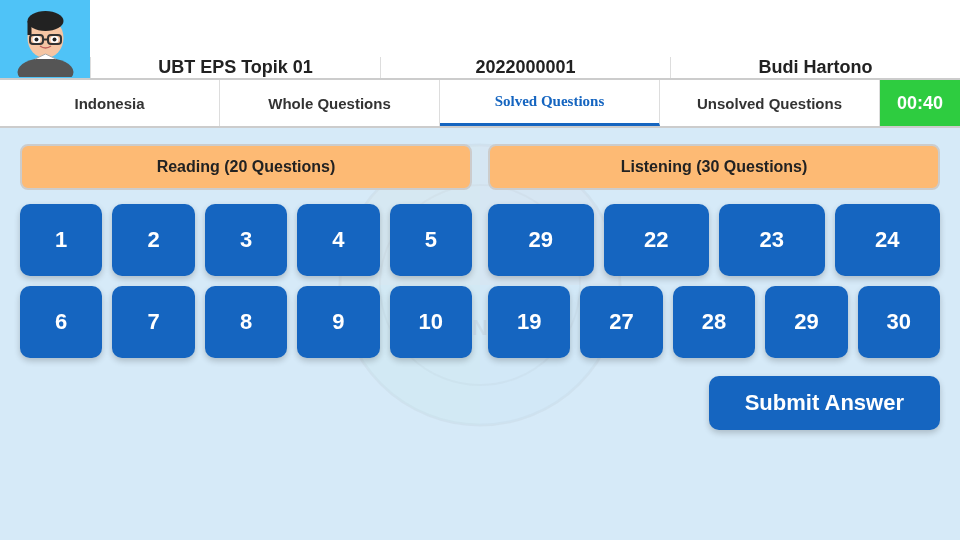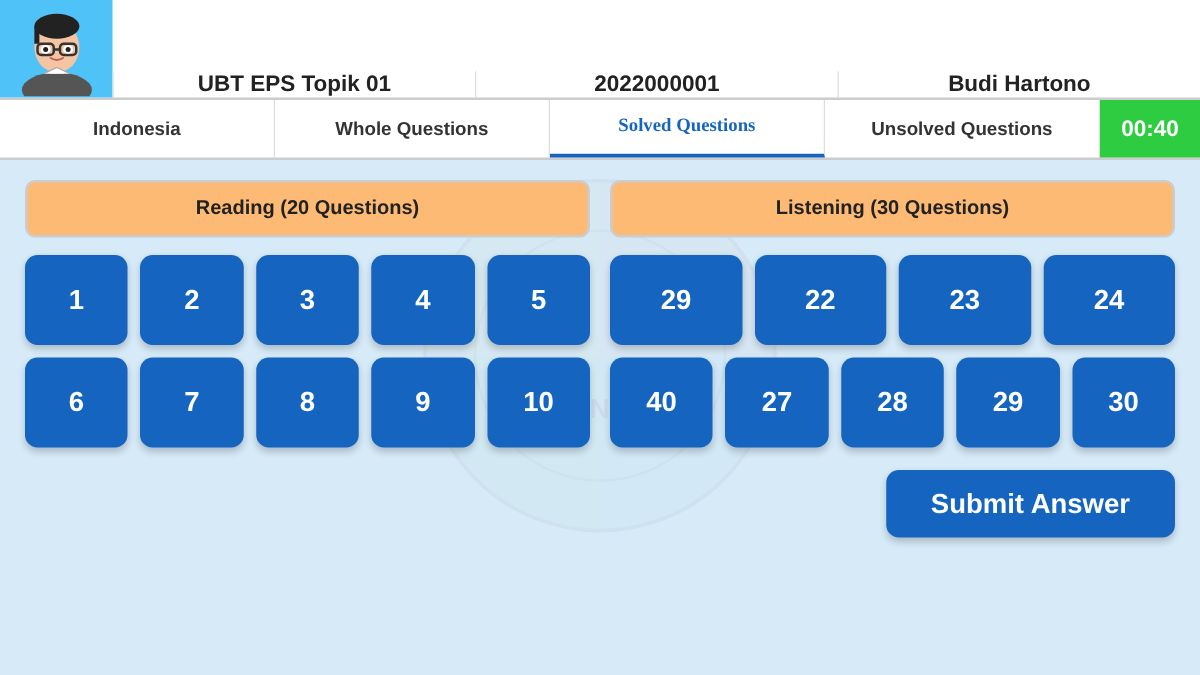--- a/index.html
+++ b/index.html
@@ -250,21 +250,21 @@
     </div>
 
     <div class="questions-half">
       <div class="questions-row">
         <button class="q-btn">29</button>
         <button class="q-btn">22</button>
         <button class="q-btn">23</button>
         <button class="q-btn">24</button>
       </div>
       <div class="questions-row">
-        <button class="q-btn">40</button>
+        <button class="q-btn">19</button>
         <button class="q-btn">27</button>
         <button class="q-btn">28</button>
         <button class="q-btn">29</button>
         <button class="q-btn">30</button>
       </div>
     </div>
   </div>
 
   <div class="submit-row">
     <button class="submit-btn">Submit Answer</button>

